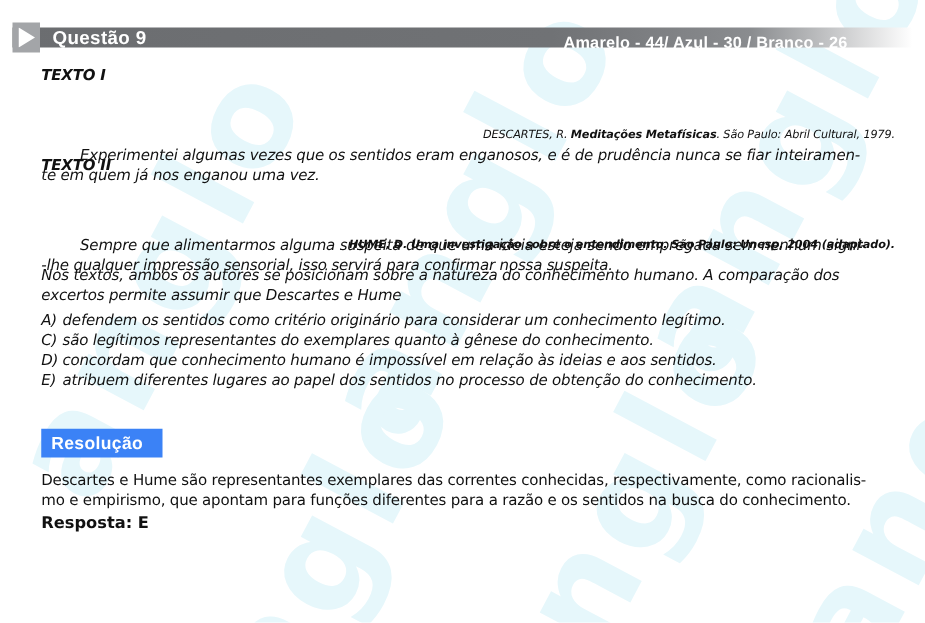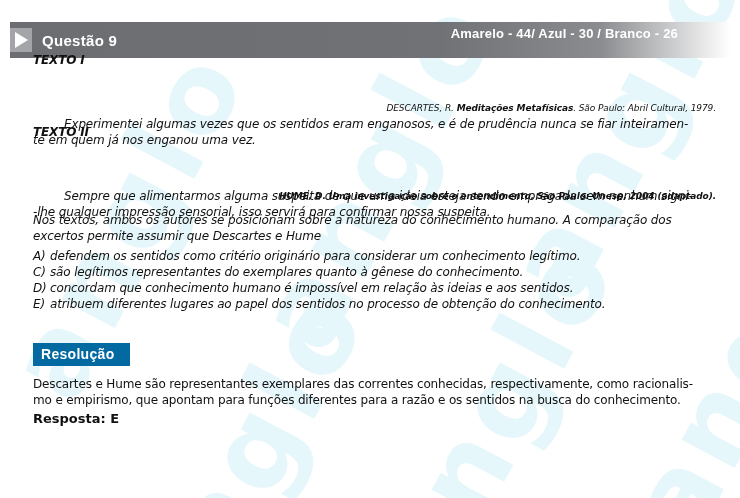--- a/index.html
+++ b/index.html
@@ -34,21 +34,21 @@
   .content {
     position: relative;
     z-index: 1;
   }
   
   .qbar {
     position: absolute;
     left: 10px;
     top: 22px;
     width: 720px;
-    height: 36px;
+    height: 16px;
     background: linear-gradient(to right, #6b6d70 0%, #707275 60%, #8a8c8f 82%, #ffffff 100%);
     display: flex;
     align-items: center;
   }
   .qbar .playbox {
     width: 22px;
     height: 24px;
     background: #a3a5a8;
     display: flex;
     align-items: center;
@@ -112,21 +112,21 @@
   .opt .letter {
     display: inline-block;
     width: 17px;
   }
   .res-label {
     position: absolute;
     left: 33px;
     top: 343px;
     width: 97px;
     height: 23px;
-    background: #0369a1;
+    background: #3b82f6;
     color: #fff;
     font-family: "Liberation Sans", sans-serif;
     font-weight: bold;
     font-size: 14px;
     line-height: 23px;
     padding-left: 8px;
     box-sizing: border-box;
     letter-spacing: 0.3px;
   }
   .res-text {

